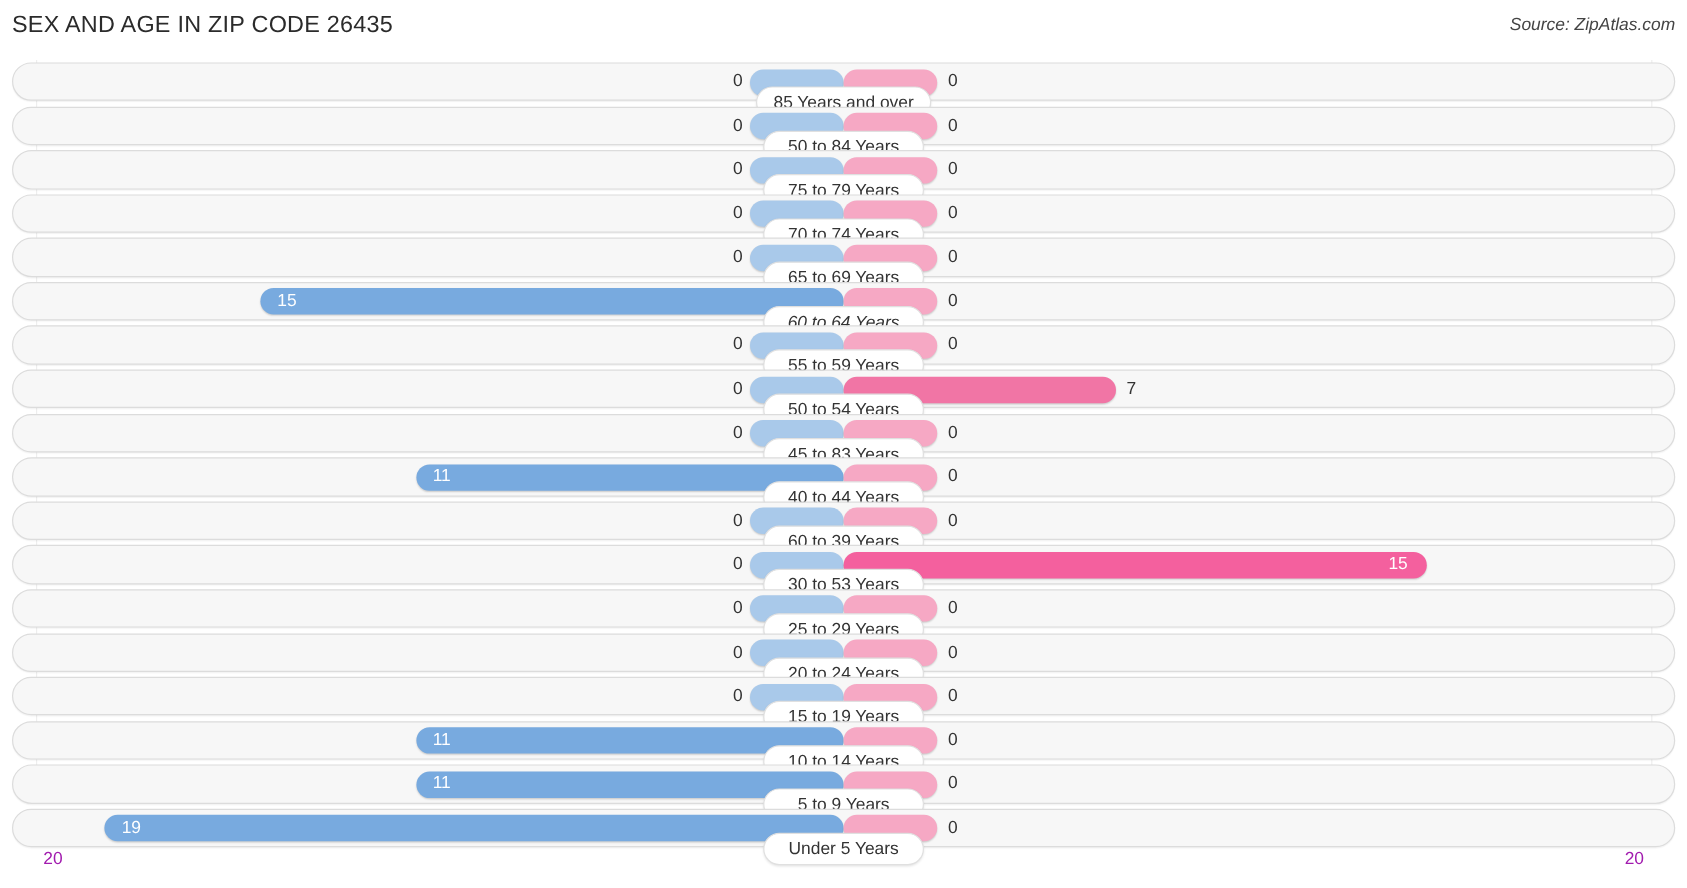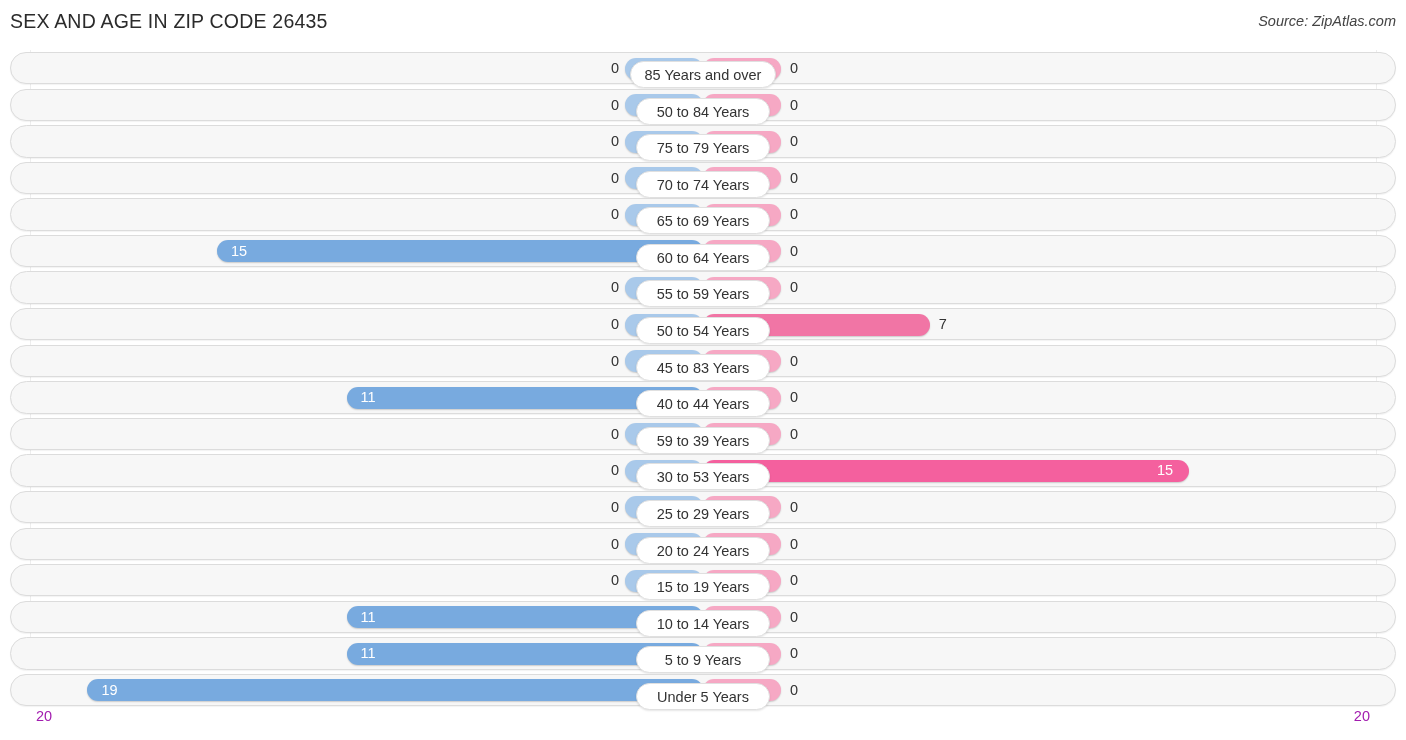--- a/index.html
+++ b/index.html
@@ -128,21 +128,21 @@
   .val.outside {
     color: #333333;
   }
   .val.inside {
     color: #ffffff;
   }
 
   
   .center-pill {
     position: absolute;
-    top: 11px;
+    top: 22px;
     height: 27px;
     line-height: 26px;
     background: #ffffff;
     border: 1px solid #e0e0e0;
     border-radius: 14px;
     font-size: 14.5px;
     color: #333333;
     text-align: center;
     white-space: nowrap;
     box-shadow: 0 1px 2px rgba(0,0,0,0.10);
@@ -247,21 +247,21 @@
           <div class="val outside" style="left: 601px; width: 18px; text-align: right;">0</div>
           <div class="val outside" style="left: 790px;">0</div>
           <div class="center-pill" style="left: 636px; min-width: 134px; transform: translateX(0px);">65 to 69 Years</div>
         </div>
         <div class="row">
           <div class="row-track"></div>
           <div class="bar bar-male" style="left: 217px; width: 486px;"></div>
           <div class="bar bar-female zero" style="left: 703px; width: 78px;"></div>
           <div class="val inside" style="left: 231px;">15</div>
           <div class="val outside" style="left: 790px;">0</div>
-          <div class="center-pill" style="left: 636px; min-width: 134px; transform: translateX(0px);">60 to 64 Years</div>
+          <div class="center-pill" style="left: 636px; min-width: 134px; transform: translateX(0px); font-style: italic;">60 to 64 Years</div>
         </div>
         <div class="row">
           <div class="row-track"></div>
           <div class="bar bar-male zero" style="left: 625px; width: 78px;"></div>
           <div class="bar bar-female zero" style="left: 703px; width: 78px;"></div>
           <div class="val outside" style="left: 601px; width: 18px; text-align: right;">0</div>
           <div class="val outside" style="left: 790px;">0</div>
           <div class="center-pill" style="left: 636px; min-width: 134px; transform: translateX(0px);">55 to 59 Years</div>
         </div>
         <div class="row">
@@ -287,21 +287,21 @@
           <div class="val inside" style="left: 360.6px;">11</div>
           <div class="val outside" style="left: 790px;">0</div>
           <div class="center-pill" style="left: 636px; min-width: 134px; transform: translateX(0px);">40 to 44 Years</div>
         </div>
         <div class="row">
           <div class="row-track"></div>
           <div class="bar bar-male zero" style="left: 625px; width: 78px;"></div>
           <div class="bar bar-female zero" style="left: 703px; width: 78px;"></div>
           <div class="val outside" style="left: 601px; width: 18px; text-align: right;">0</div>
           <div class="val outside" style="left: 790px;">0</div>
-          <div class="center-pill" style="left: 636px; min-width: 134px; transform: translateX(0px);">59 to 39 Years</div>
+          <div class="center-pill" style="left: 636px; min-width: 134px; transform: translateX(0px);">60 to 39 Years</div>
         </div>
         <div class="row">
           <div class="row-track"></div>
           <div class="bar bar-male zero" style="left: 625px; width: 78px;"></div>
           <div class="bar bar-female" style="left: 703px; width: 486px;"></div>
           <div class="val outside" style="left: 601px; width: 18px; text-align: right;">0</div>
           <div class="val inside" style="left: 1157px;">15</div>
           <div class="center-pill" style="left: 636px; min-width: 134px; transform: translateX(0px);">30 to 53 Years</div>
         </div>
         <div class="row">

